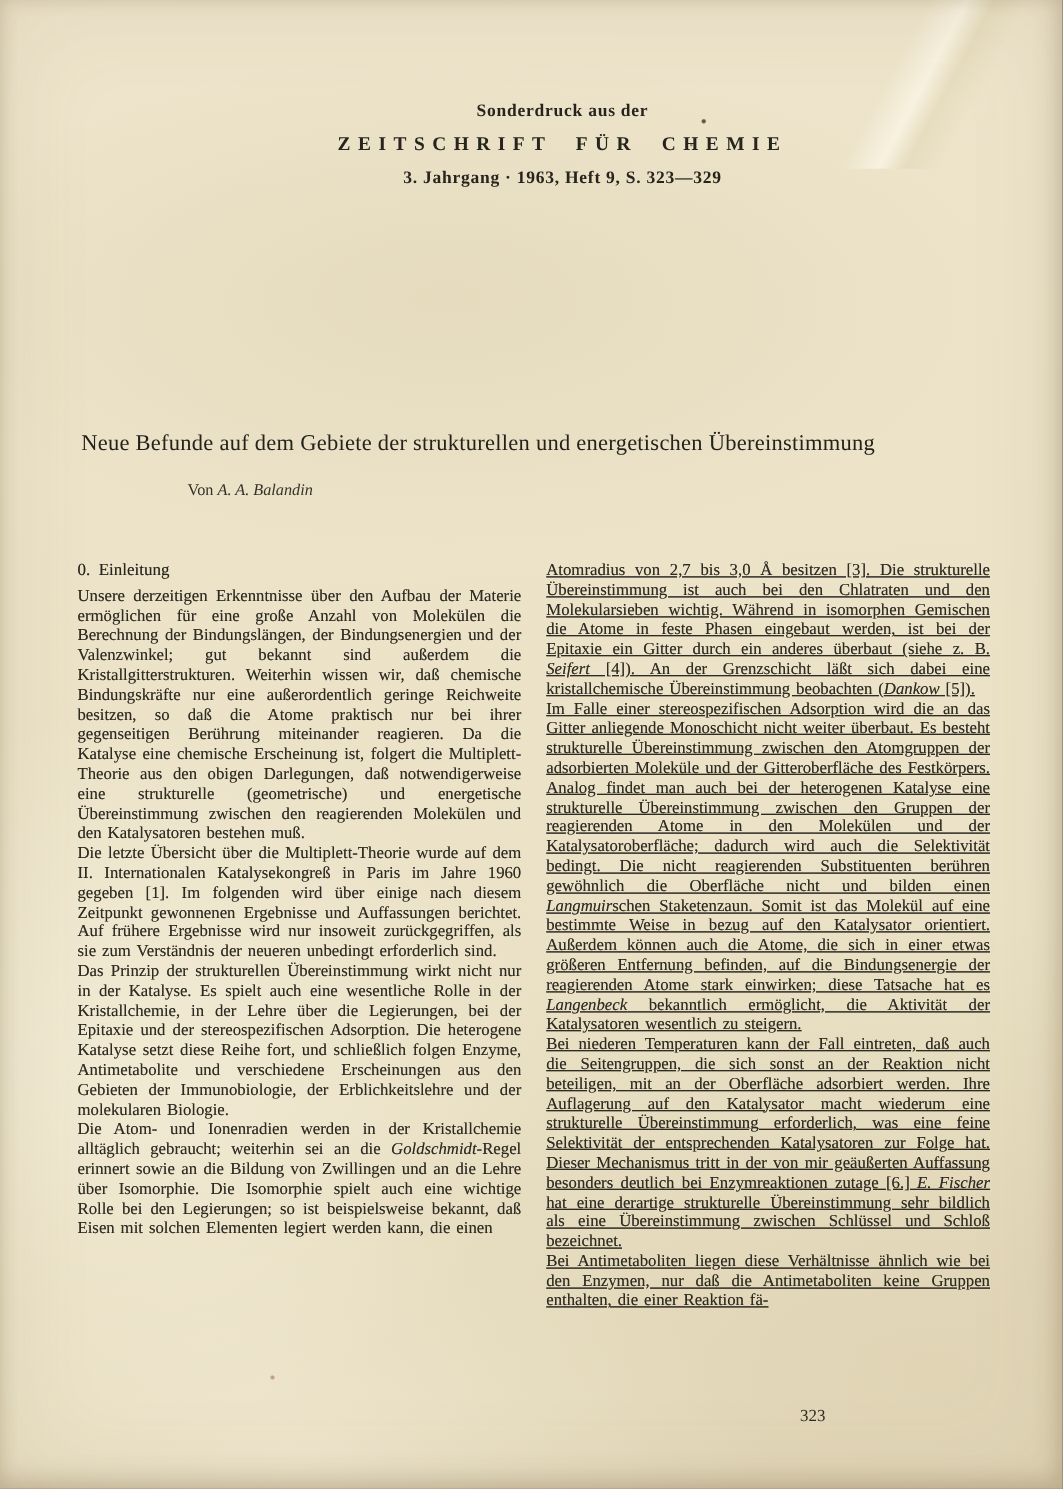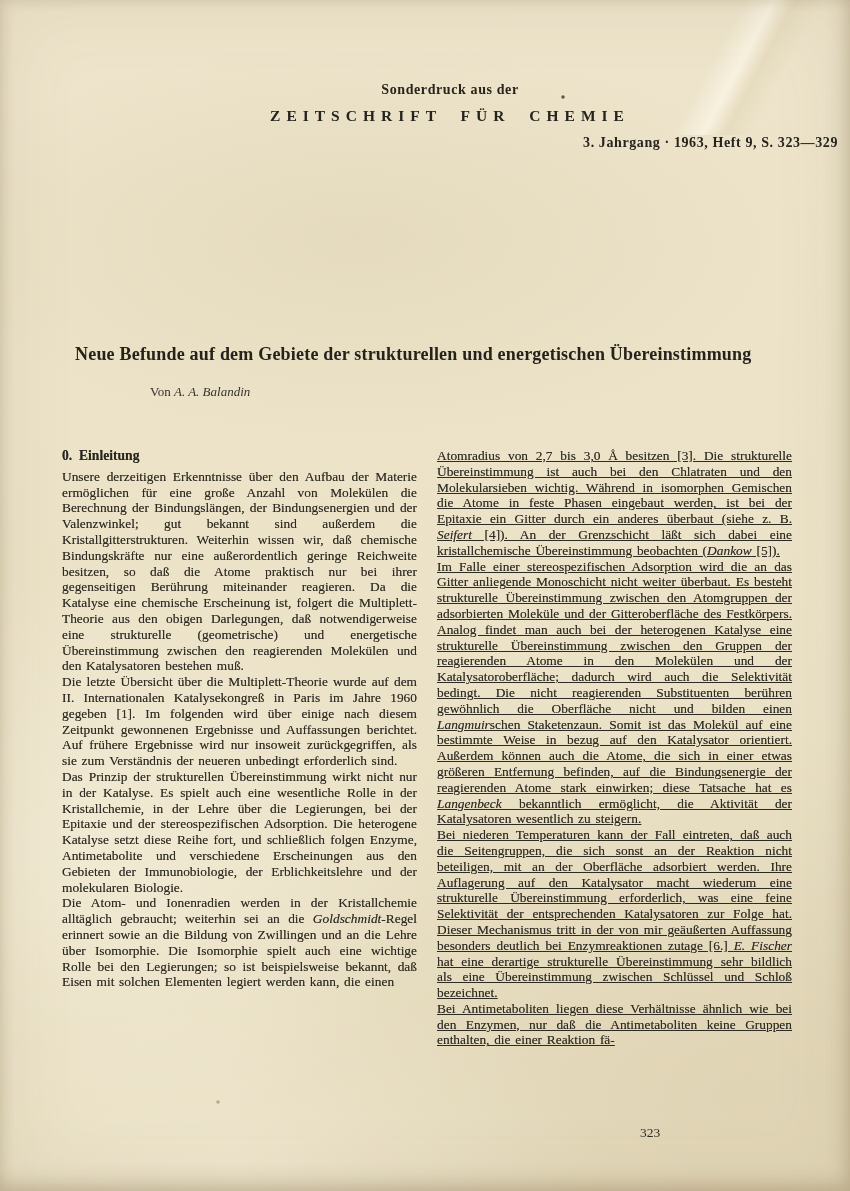--- a/index.html
+++ b/index.html
@@ -28,37 +28,37 @@
       inset 0 0 80px rgba(118,98,62,.10);
   }
   .crease{
     position:absolute;top:0;right:0;width:235px;height:135px;
     background:linear-gradient(118deg, transparent 42%, rgba(252,247,232,.95) 52%, rgba(222,209,174,.55) 59%, transparent 68%);
     opacity:.75;pointer-events:none;
   }
   .header{position:absolute;left:62px;top:82px;width:776px;text-align:center;}
   .h-line1{font-size:14px;font-weight:700;letter-spacing:.6px;color:#27241d;}
   .h-line2{margin-top:9px;font-size:15.5px;font-weight:700;letter-spacing:6px;word-spacing:9px;color:#27241d;}
-  .h-line3{margin-top:10px;font-size:14px;font-weight:700;letter-spacing:.6px;color:#27241d;text-align:right;}
+  .h-line3{margin-top:10px;font-size:14px;font-weight:700;letter-spacing:.6px;color:#27241d;}
   .title{
-    position:absolute;left:75px;top:344px;width:760px;margin:0;
-    font-size:18px;font-weight:700;letter-spacing:.2px;white-space:nowrap;color:#25221b;
+    position:absolute;left:65px;top:344px;width:760px;margin:0;
+    font-size:18px;font-weight:400;letter-spacing:.2px;white-space:nowrap;color:#25221b;
   }
   .byline{position:absolute;left:150px;top:384px;font-size:13px;color:#35322a;}
   .byline em{font-style:italic;}
   .affiliation{position:absolute;left:92px;top:417px;width:730px;text-align:center;font-size:12.3px;color:#302d25;}
   .col{
     position:absolute;top:448px;width:355px;
     font-size:13.4px;line-height:15.8px;text-align:justify;word-spacing:1.4px;
     text-shadow:0 0 .4px rgba(46,43,35,.55);
   }
   .col-left{left:62px;}
   .col-right{left:437px;text-decoration:underline;}
   .para{margin:0;hyphens:none;}
-  .sec-heading{font-weight:700;font-size:13.6px;margin:0 0 5px 0;color:#28251e;}
+  .sec-heading{font-weight:400;font-size:13.6px;margin:0 0 5px 0;color:#28251e;}
   .sec-heading:not(:first-child){margin-top:14px;}
   em{font-style:italic;}
   .pageno{position:absolute;top:1125px;left:640px;width:104px;font-size:13.5px;color:#2e2b23;}
 </style>
 </head>
 <body>
 
 <div class="page">
 
   <div class="header">

